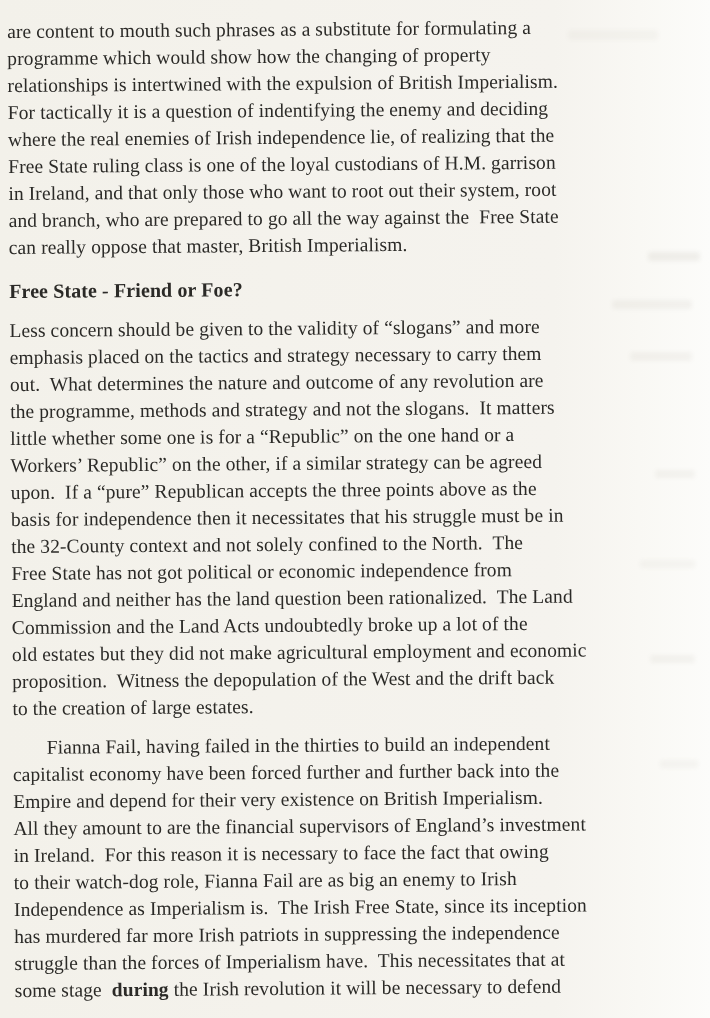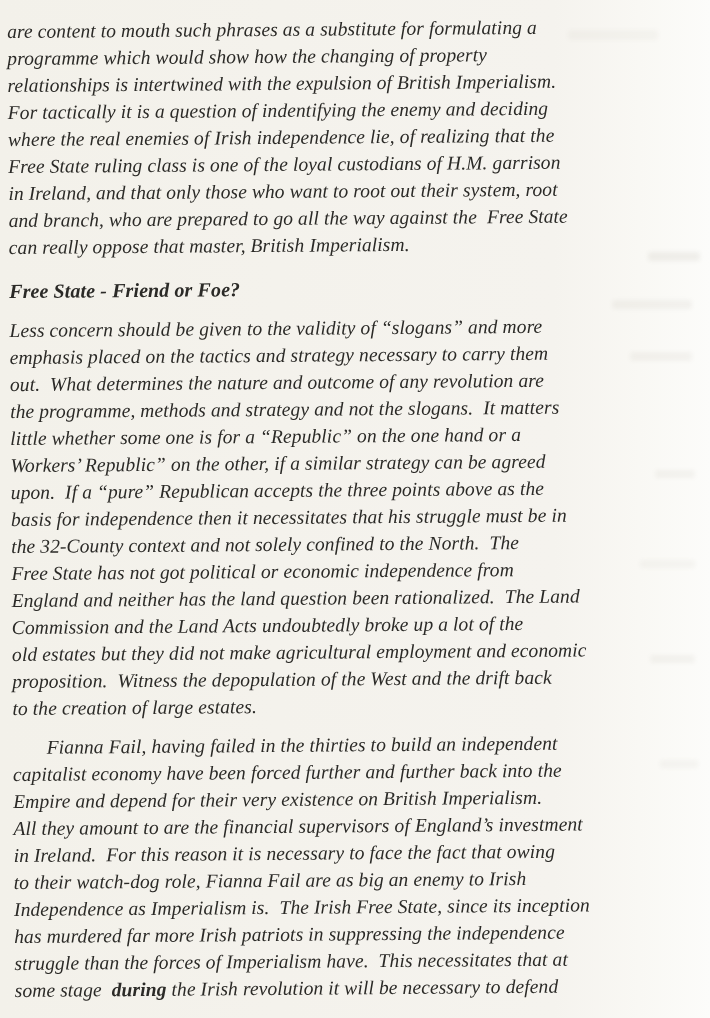--- a/index.html
+++ b/index.html
@@ -6,21 +6,20 @@
     margin: 0;
     padding: 0;
     background: #fdfdfb;
   }
   .canvas {
     position: relative;
     width: 710px;
     height: 1018px;
     overflow: hidden;
     background: linear-gradient(90deg, var(--paper, #f3f1ea) 0%, #f5f3ee 78%, #f9f8f4 90%, #fcfcfa 100%);
-    font-style: italic;
   }
   .text-wrap {
     position: absolute;
     left: 7px;
     top: 18px;
     width: 660px;
     transform: rotate(-0.45deg);
     transform-origin: left top;
     font-family: "Liberation Serif", "DejaVu Serif", serif;
     font-size: 19.5px;

